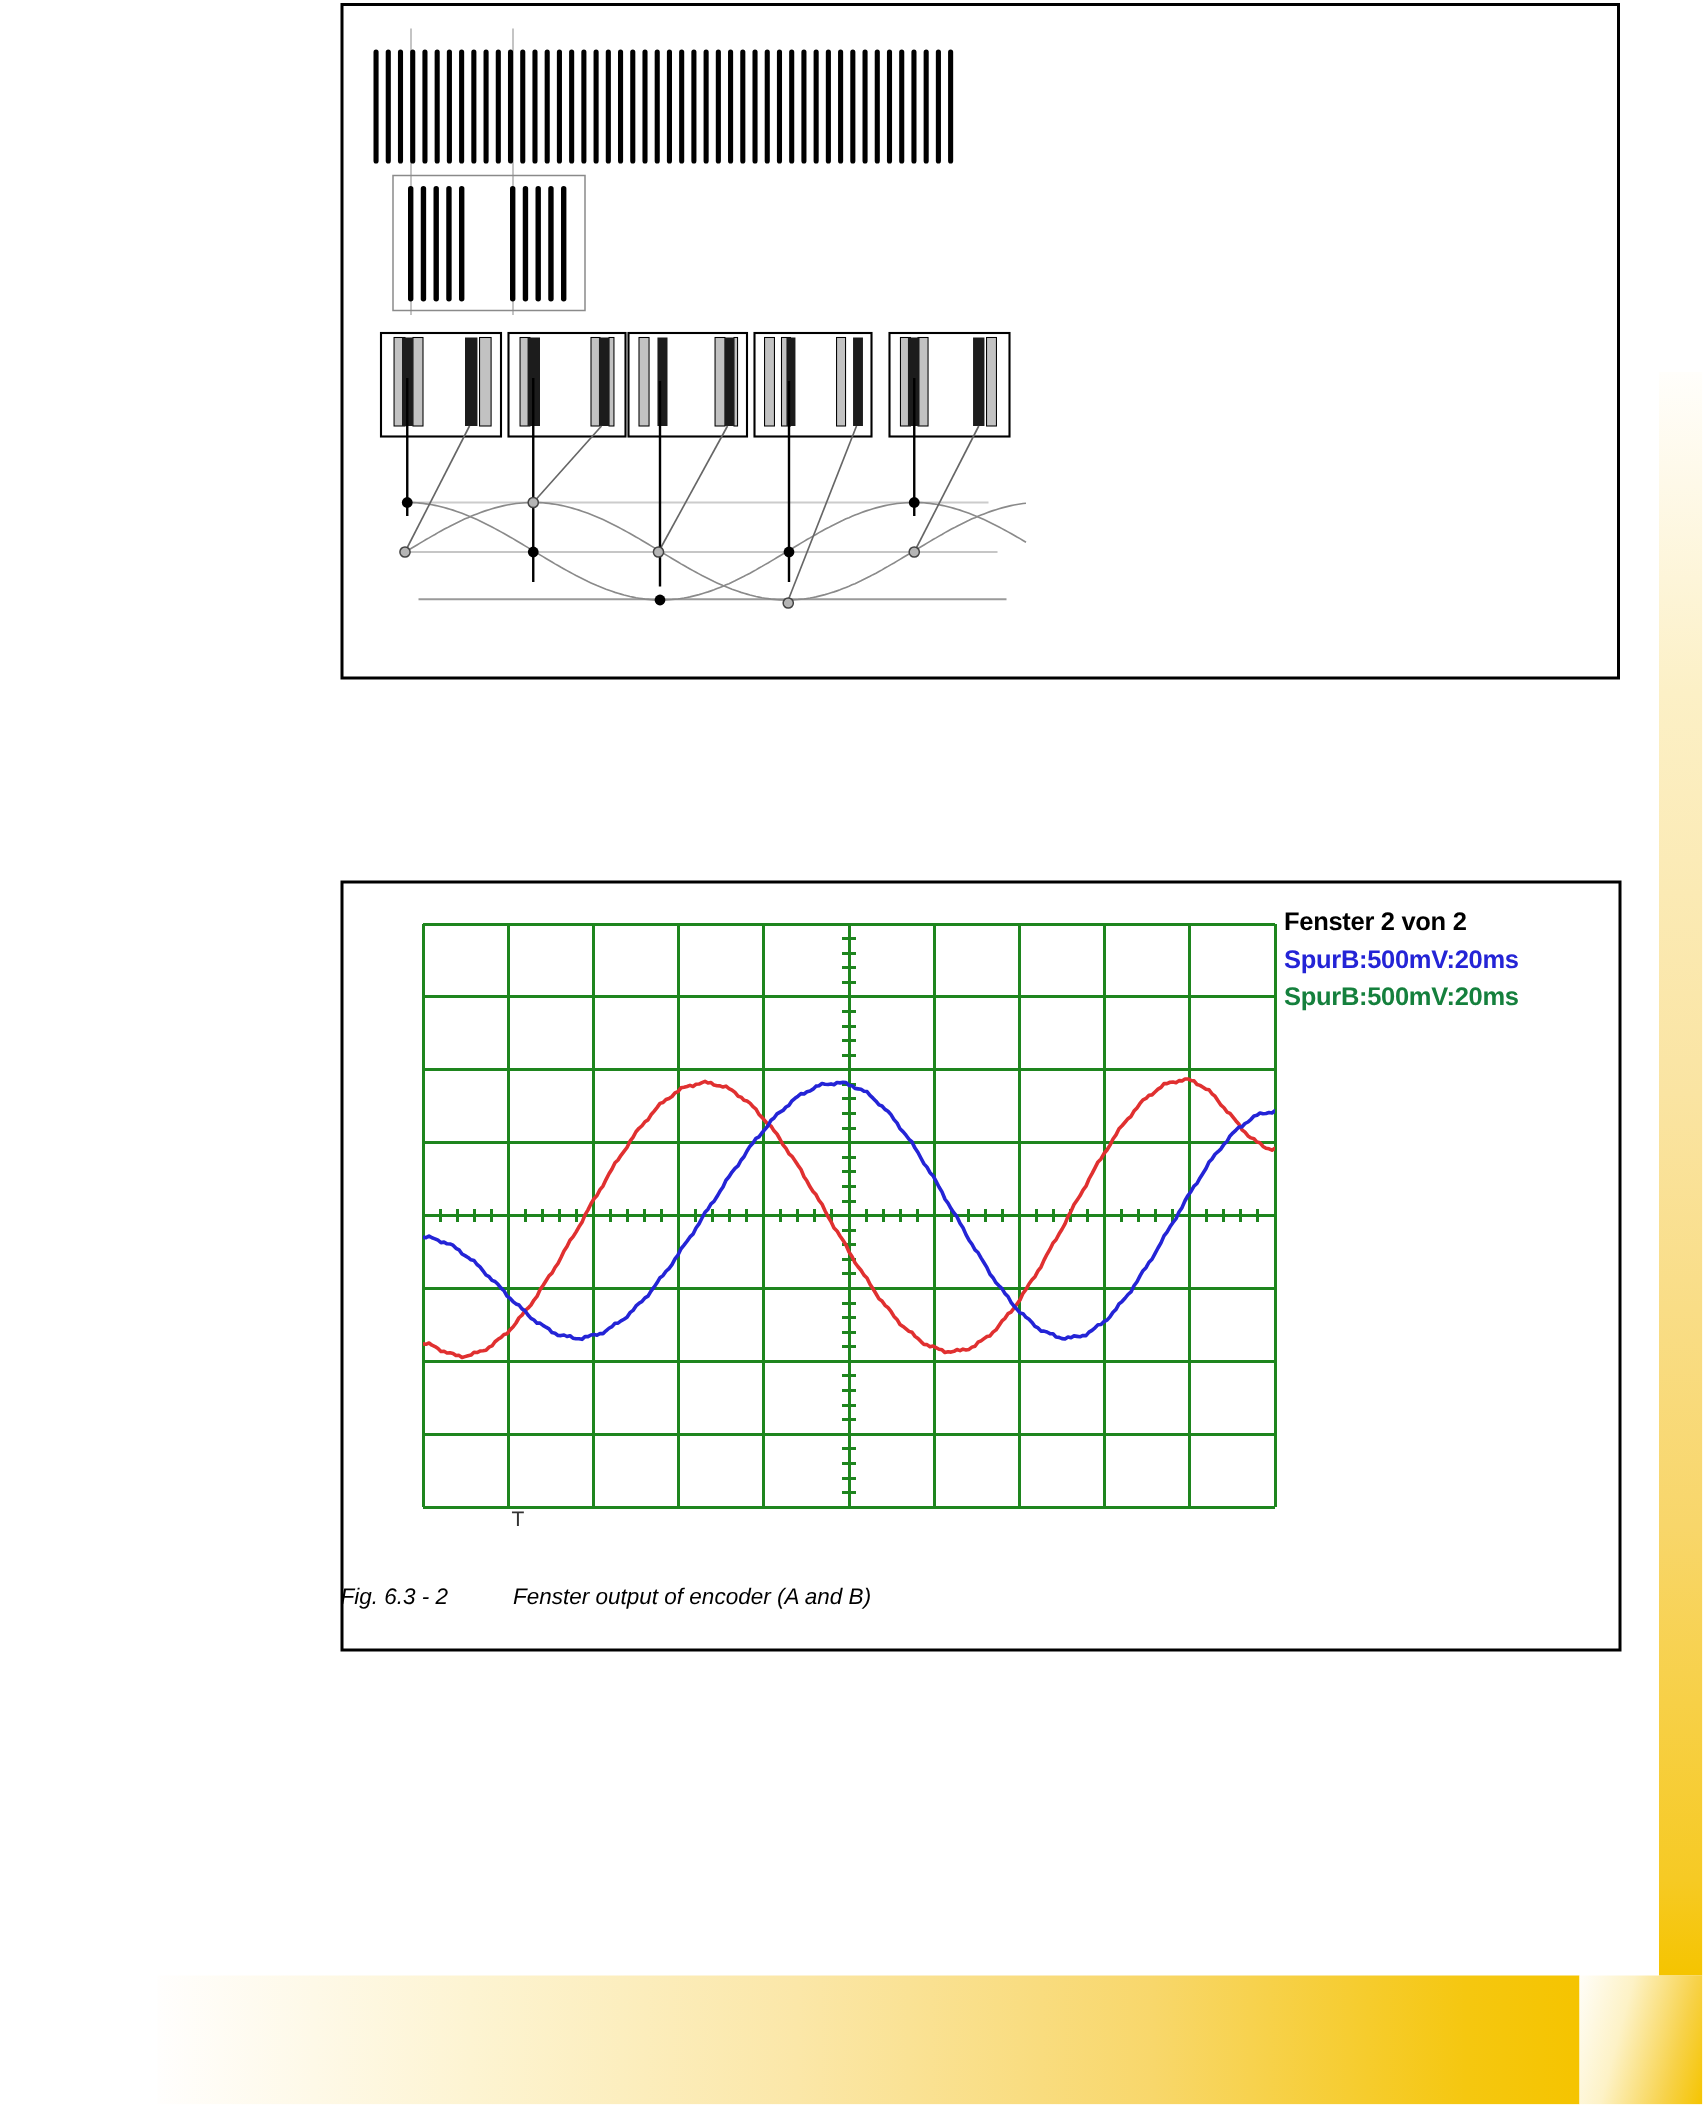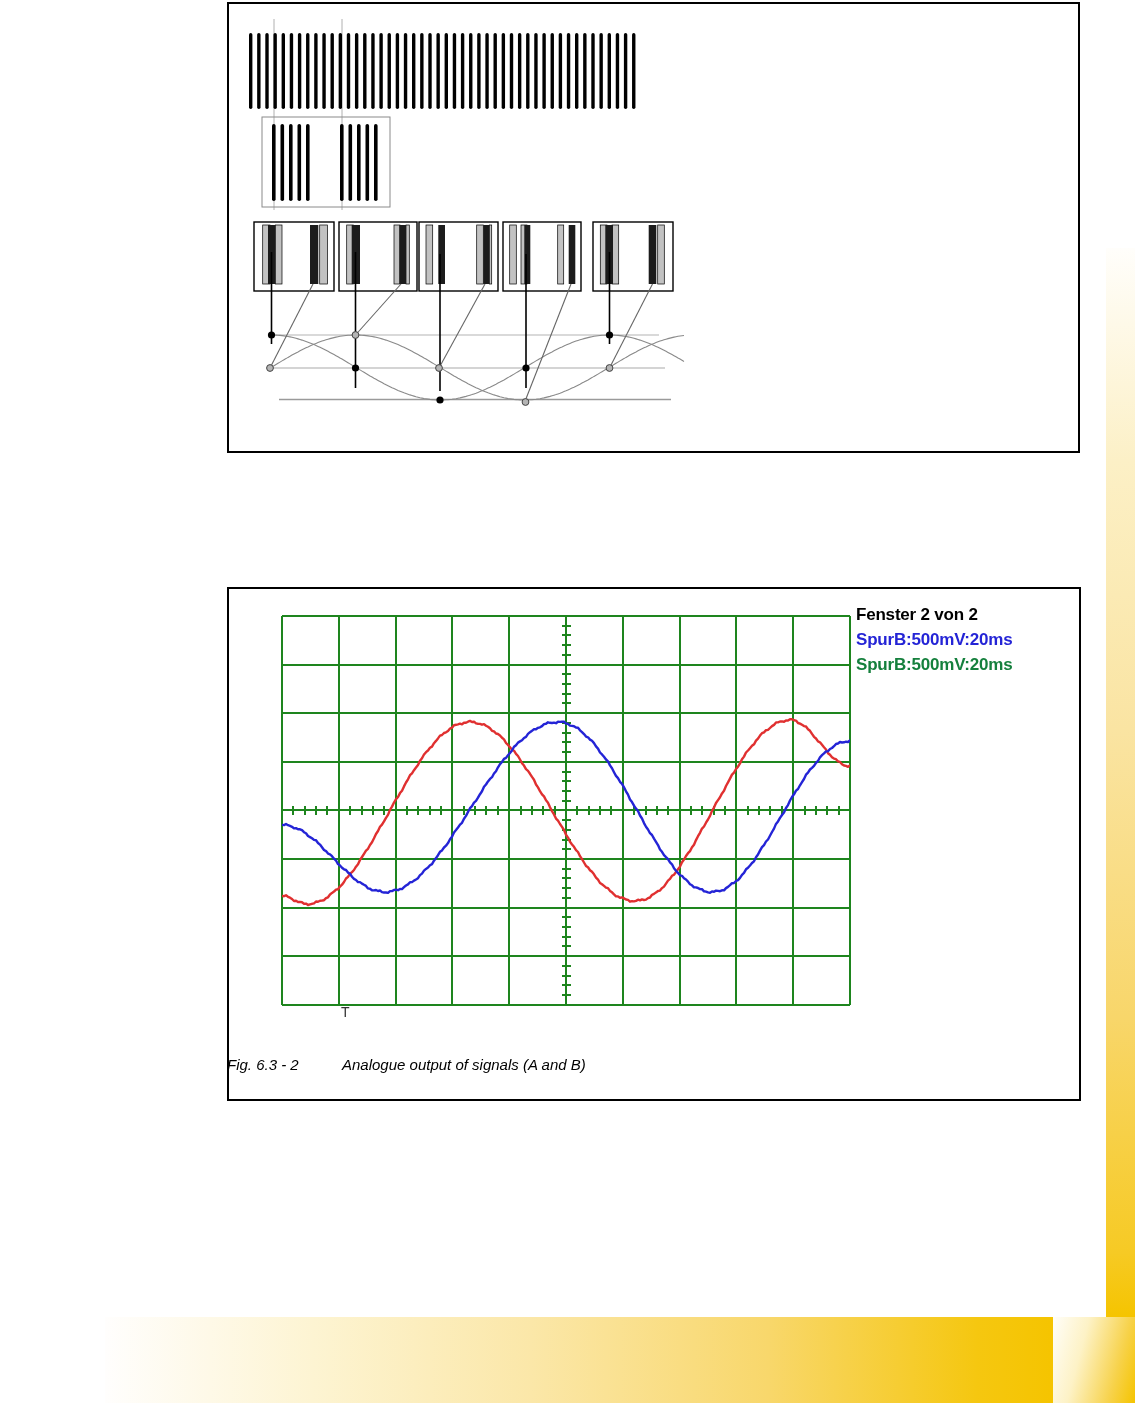--- a/index.html
+++ b/index.html
@@ -276,20 +276,20 @@
       </svg>
     <div class="legend">
       <div class="legend-title">Fenster 2 von 2</div>
       <div class="legend-a" style="color: rgb(36, 36, 214);">SpurB:500mV:20ms</div>
       <div class="legend-b" style="color: #15803d;">SpurB:500mV:20ms</div>
     </div>
     <div class="trigger">T</div>
   </div>
 
   <div class="caption" id="caption2">
-    <span class="cap-label">Fig. 6.3 - 2</span><span>Analogue output of signals (A and B)</span>
+    <span class="cap-label">Fig. 6.3 - 2</span><span>Fenster output of encoder (A and B)</span>
   </div>
 
   <div class="accent-strip"></div>
   <div class="accent-bar"></div>
   <div class="accent-corner"></div>
 
 </div>
 
 </body></html>

